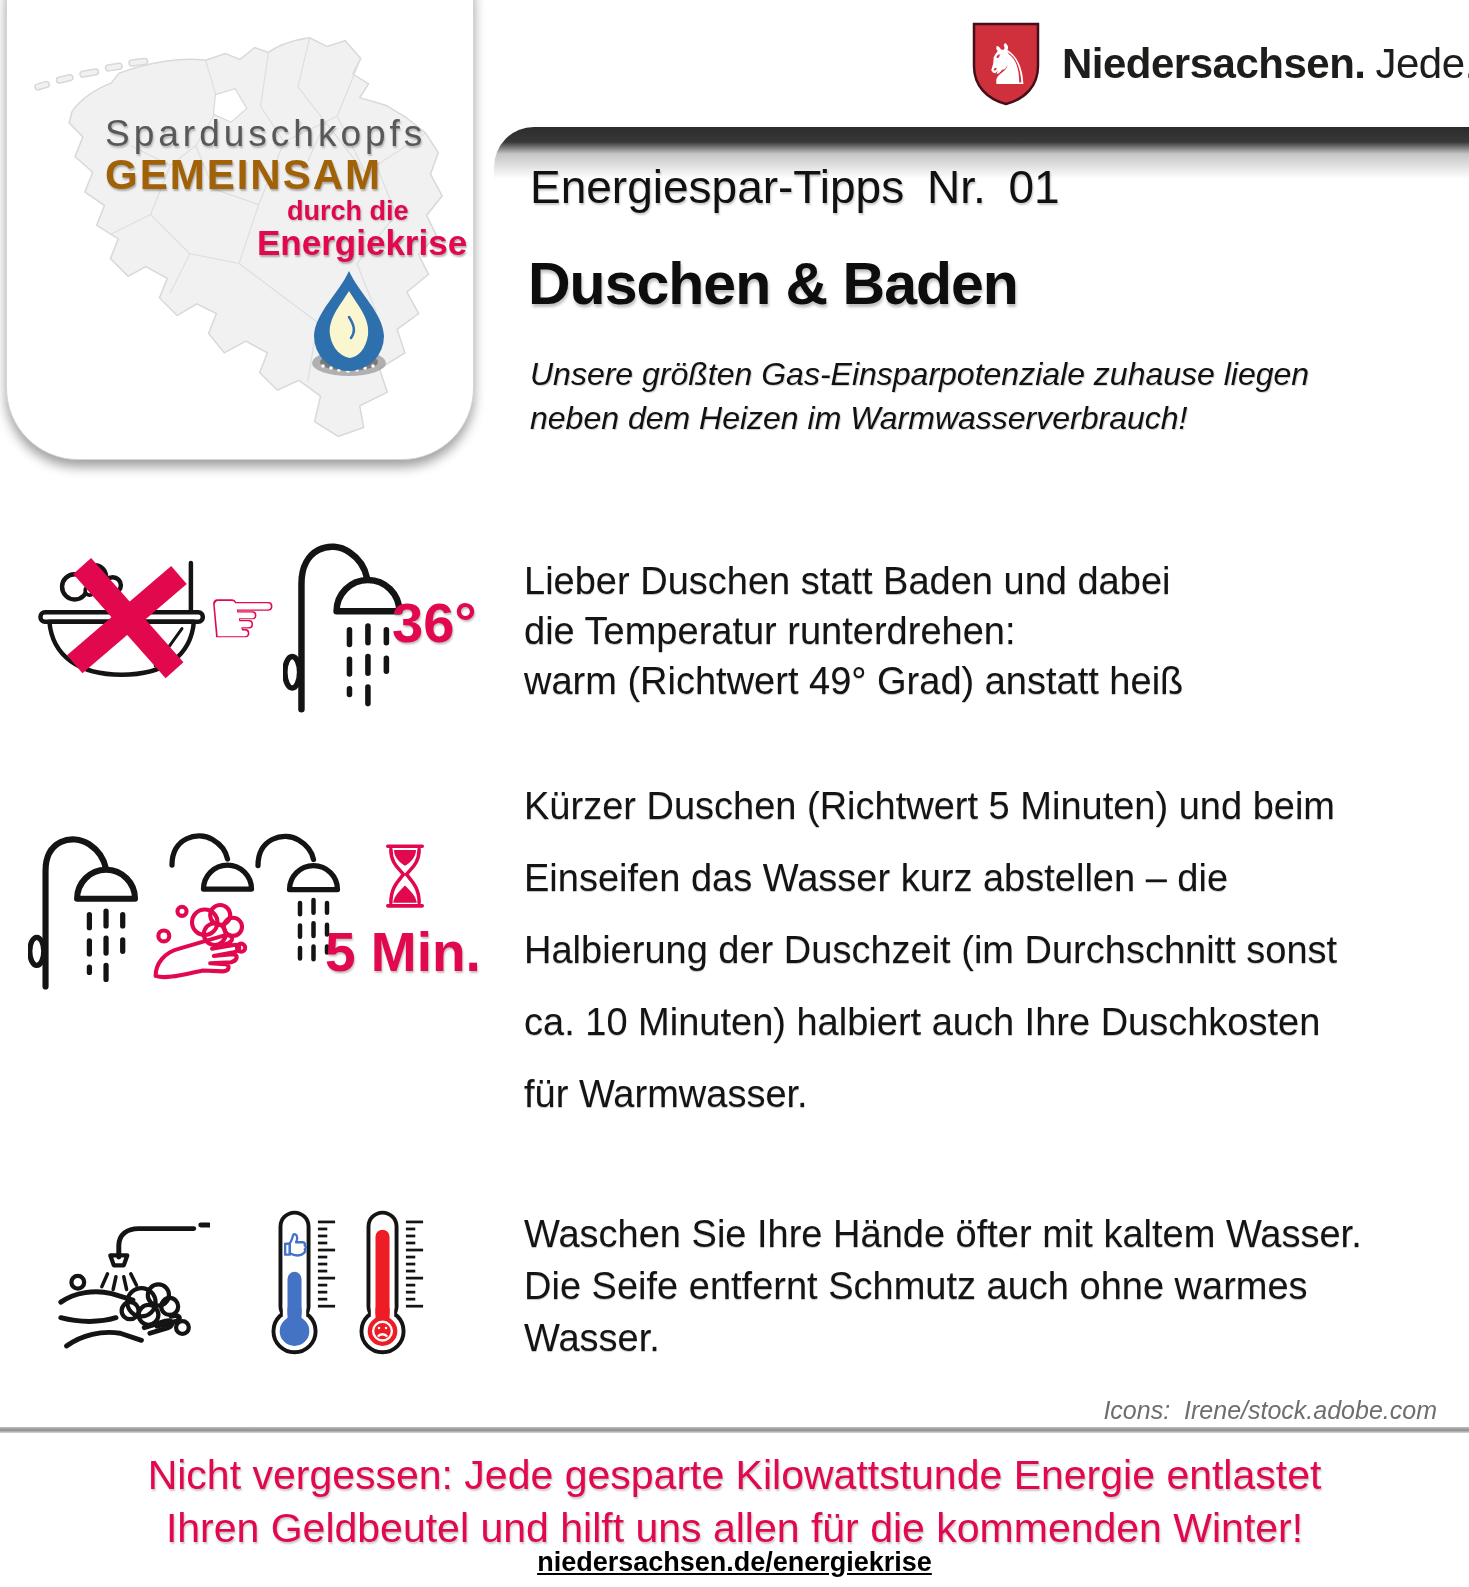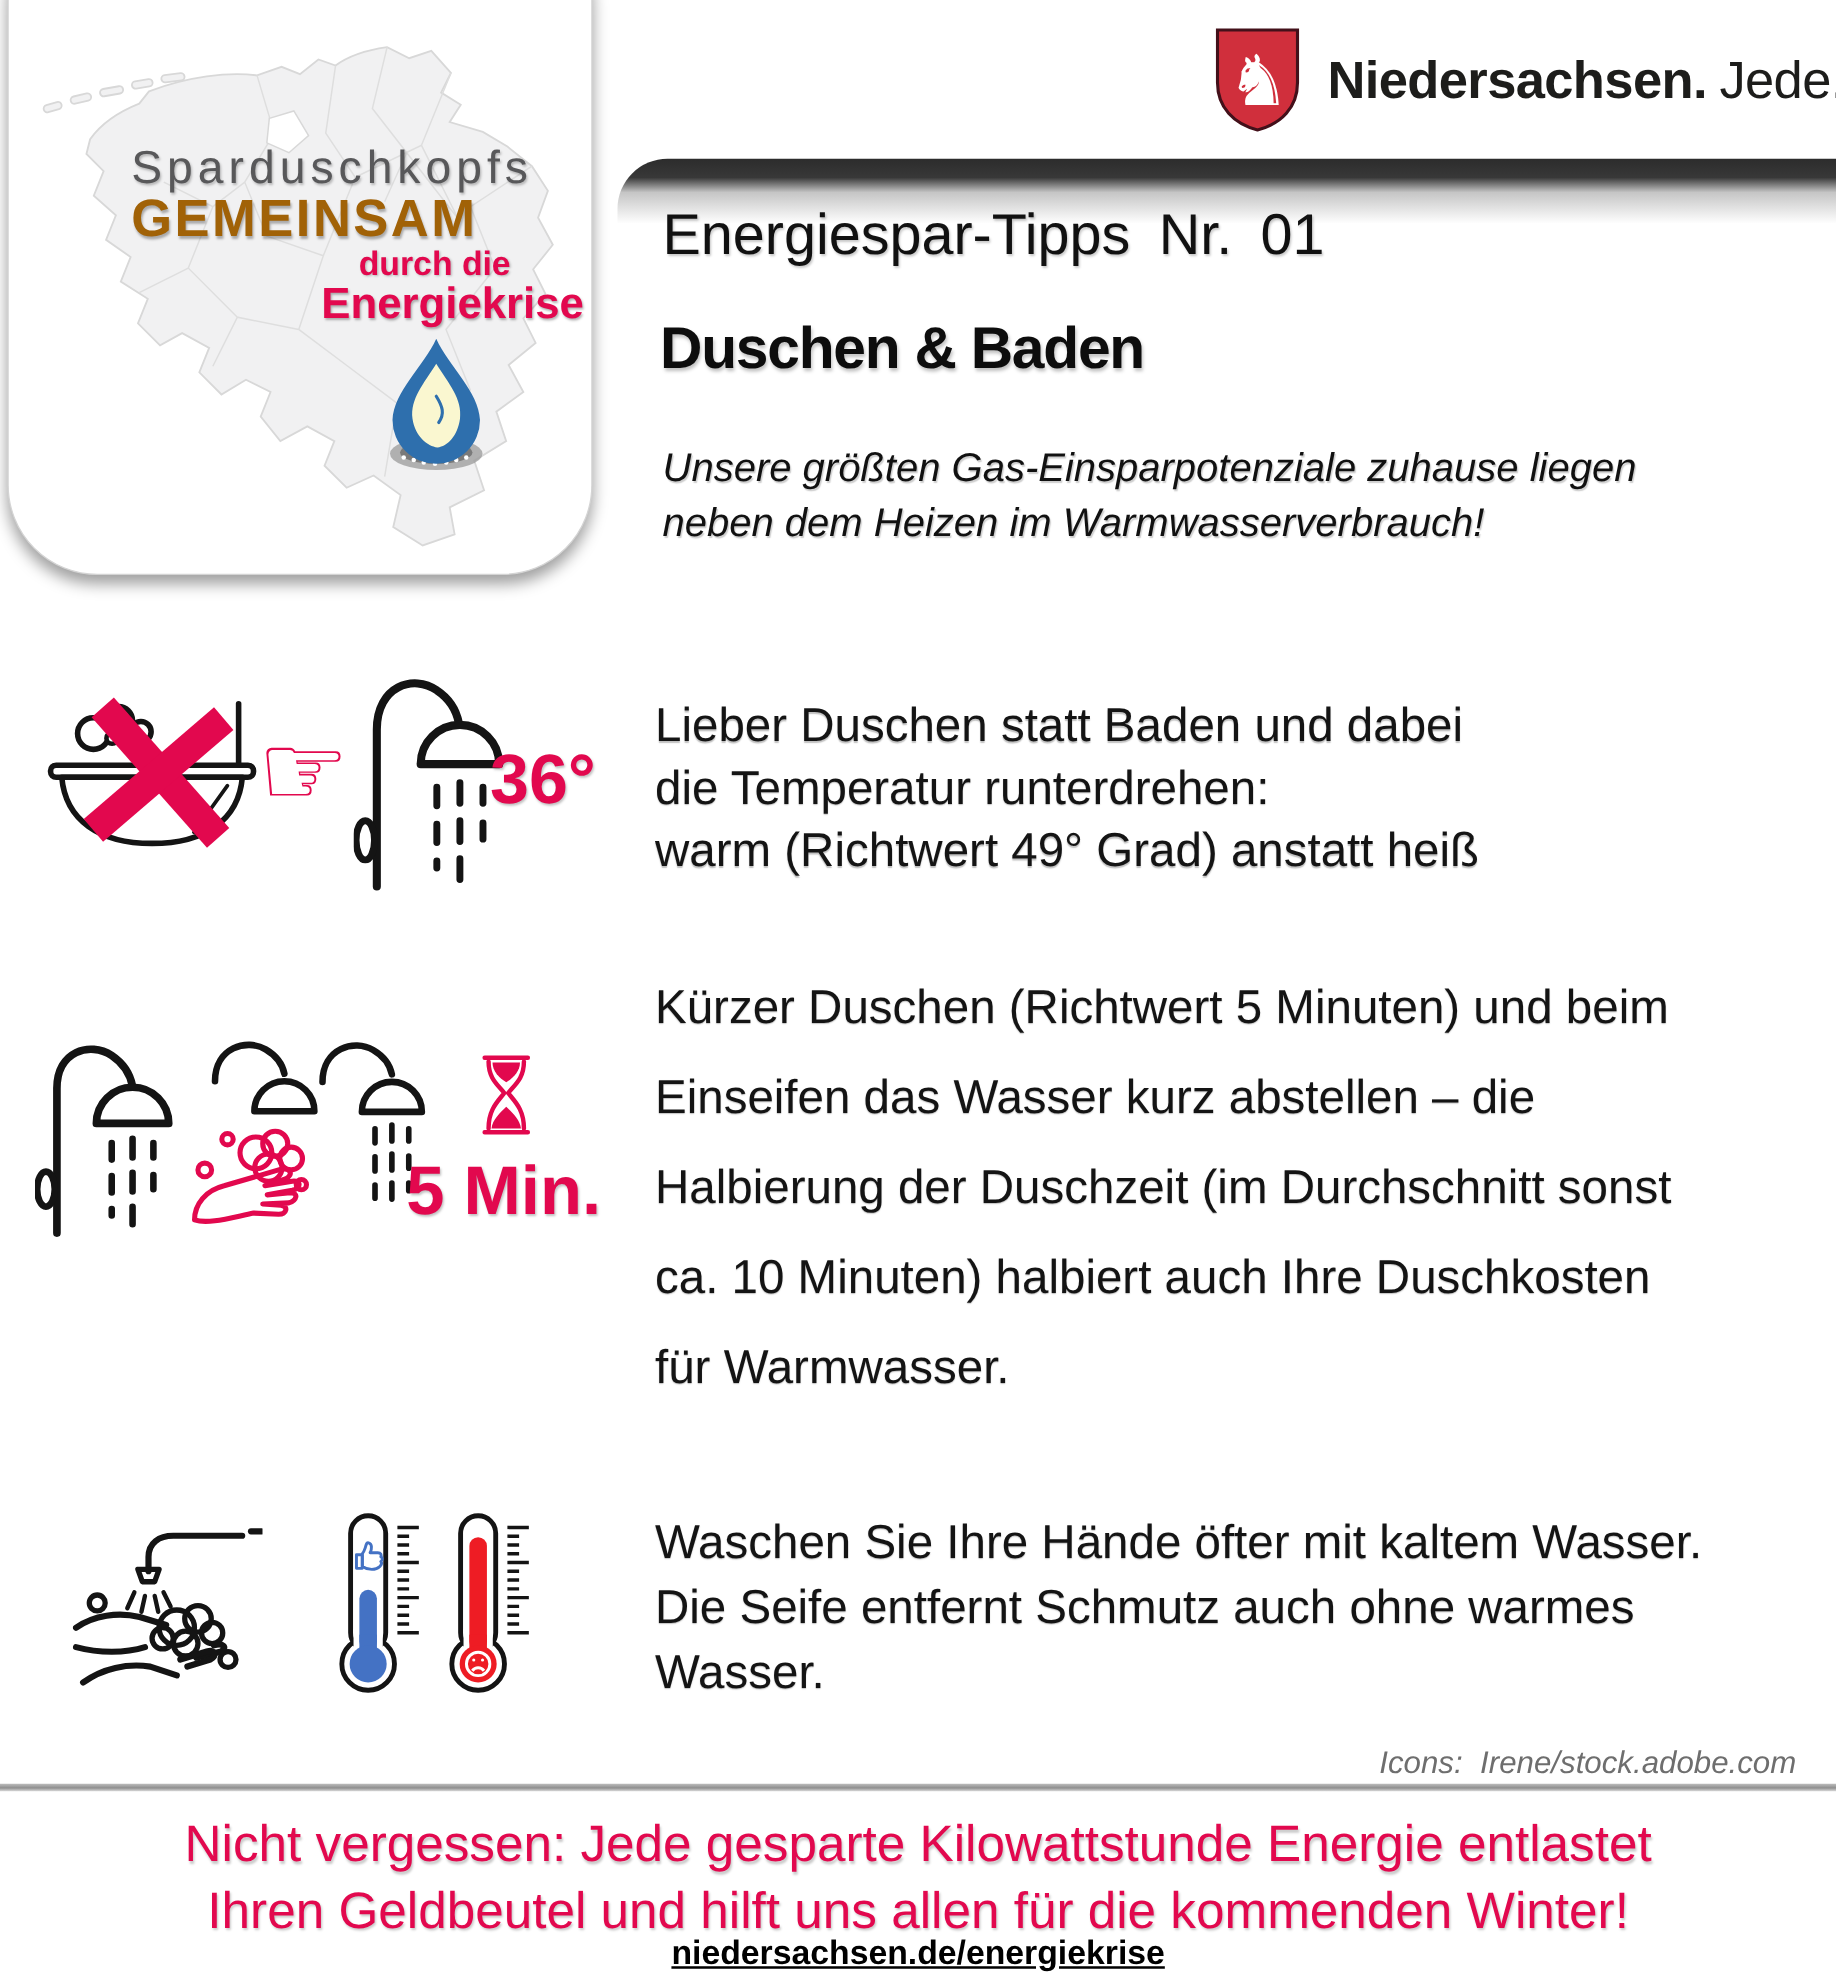--- a/index.html
+++ b/index.html
@@ -25,21 +25,21 @@
   .flame{position:absolute;left:302px;top:338px;}
 
   
   .logo{left:970px;top:20px;display:flex;align-items:center;gap:20px;}
   .logo-text{font-size:42px;color:#1d1d1b;letter-spacing:-0.5px;}
   .logo-text .brand{font-weight:bold;}
   .logo-text .suffix{font-weight:normal;margin-left:10px;}
 
   
   .kicker{left:530px;top:160px;font-size:46px;word-spacing:10px;color:#111;text-shadow:1px 2px 2px rgba(0,0,0,.22);}
-  .title{left:528px;top:250px;font-size:47px;font-weight:bold;letter-spacing:-1px;color:#0d0d0d;text-shadow:1px 3px 3px rgba(0,0,0,.25);}
+  .title{left:528px;top:250px;font-size:59px;font-weight:bold;letter-spacing:-1px;color:#0d0d0d;text-shadow:1px 3px 3px rgba(0,0,0,.25);}
   .subtitle{left:530px;top:352px;font-size:32px;line-height:44px;font-style:italic;color:#111;text-shadow:1px 1px 1px rgba(0,0,0,.2);}
 
   
   .tiptext{font-size:38px;line-height:50px;color:#141414;text-shadow:0 1px 1px rgba(0,0,0,.25);}
   .tip1-text{left:524px;top:556px;}
   .tip2-text{left:524px;top:770px;line-height:72px;}
   .tip3-text{left:524px;top:1208px;line-height:52px;}
   .note{left:42px;top:1076px;font-size:40px;line-height:54px;color:#141414;text-shadow:0 1px 1px rgba(0,0,0,.25);}
 
   .red-label{color:#e2084e;font-weight:bold;text-shadow:1px 2px 2px rgba(0,0,0,.25);}

